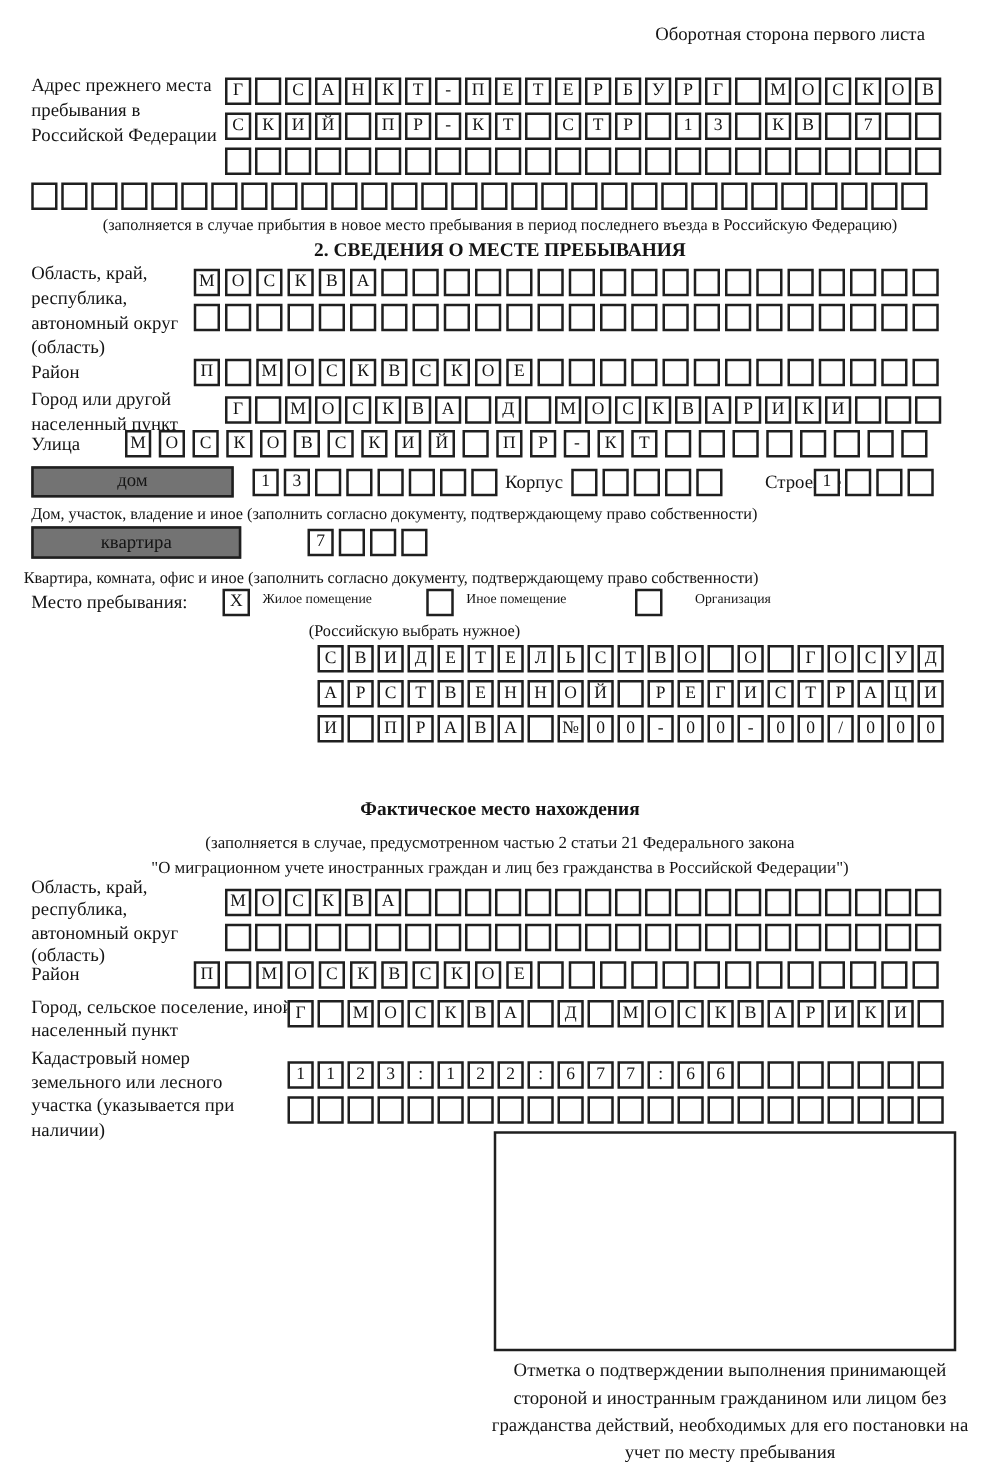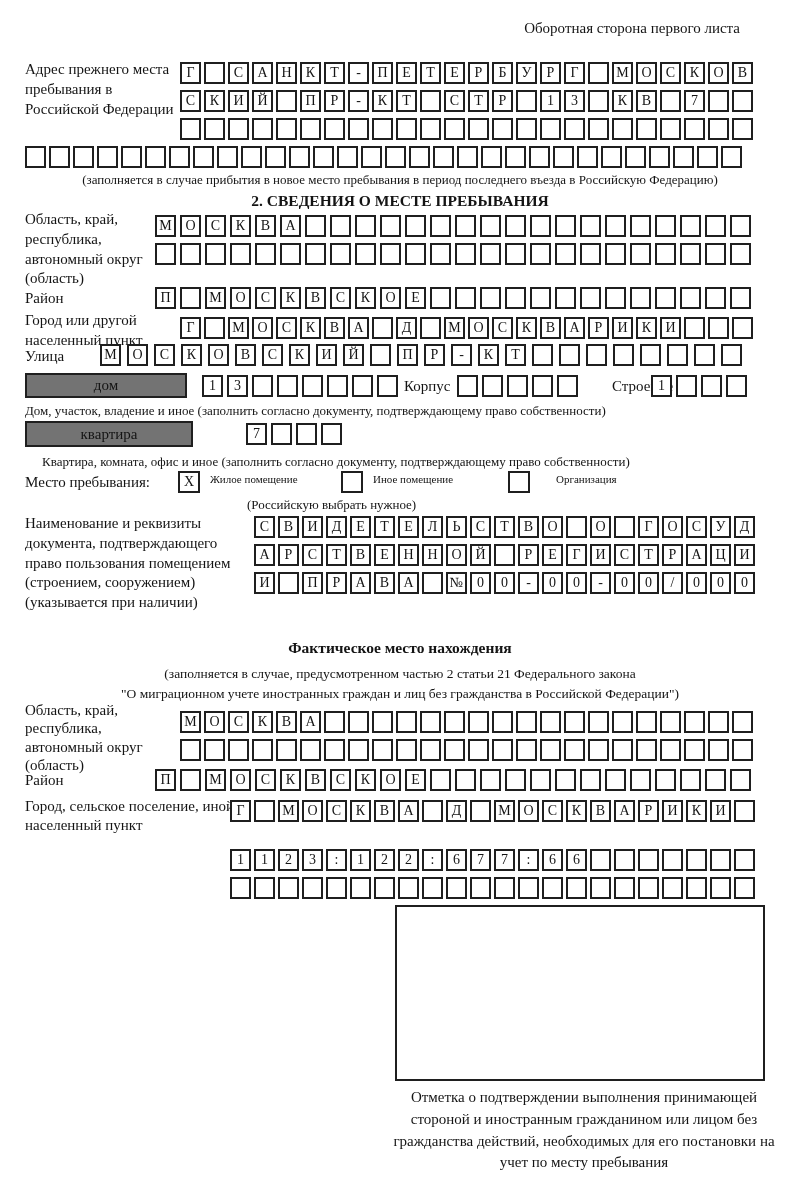--- a/index.html
+++ b/index.html
@@ -322,32 +322,31 @@
     </div>
   <div class="abs caption" style="left:25px;top:403px;">Дом, участок, владение и иное (заполнить согласно документу, подтверждающему право собственности)</div>
 
   <div class="widebox" style="left:25px;top:421px;width:168px;height:26px;">квартира</div>
   <div class="cells p25" style="left:246px;top:423px;">
       <span class="cell">7</span>
       <span class="cell"></span>
       <span class="cell"></span>
       <span class="cell"></span>
     </div>
-  <div class="abs caption" style="left:42px;top:454px;">Квартира, комната, офис и иное (заполнить согласно документу, подтверждающему право собственности)</div>
+  <div class="abs caption" style="left:19px;top:454px;">Квартира, комната, офис и иное (заполнить согласно документу, подтверждающему право собственности)</div>
 
   <div class="abs lbl" style="left:25px;top:473px;">Место пребывания:</div>
   <span class="chk" style="left:178px;top:471px;">X</span>
   <span class="opt" style="left:210px;top:473px;">Жилое помещение</span>
   <span class="chk" style="left:341px;top:471px;"></span>
   <span class="opt" style="left:373px;top:473px;">Иное помещение</span>
   <span class="chk" style="left:508px;top:471px;"></span>
   <span class="opt" style="left:556px;top:473px;">Организация</span>
   <div class="abs caption" style="left:247px;top:497px;">(Российскую выбрать нужное)</div>
 
-  <div class="abs lbl" style="left:25px;top:514px;width:228px;">Наименование и реквизиты документа, подтверждающего право пользования помещением (строением, сооружением) (указывается при наличии)</div>
   <div class="cells p24" style="left:254px;top:516px;">
       <span class="cell">С</span>
       <span class="cell">В</span>
       <span class="cell">И</span>
       <span class="cell">Д</span>
       <span class="cell">Е</span>
       <span class="cell">Т</span>
       <span class="cell">Е</span>
       <span class="cell">Л</span>
       <span class="cell">Ь</span>
@@ -516,20 +515,21 @@
       <span class="cell">К</span>
       <span class="cell">В</span>
       <span class="cell">А</span>
       <span class="cell">Р</span>
       <span class="cell">И</span>
       <span class="cell">К</span>
       <span class="cell">И</span>
       <span class="cell"></span>
     </div>
 
+  <div class="abs lbl" style="left:25px;top:838px;width:195px;line-height:1.28;">Кадастровый номер земельного или лесного участка (указывается при наличии)</div>
   <div class="cells p24" style="left:230px;top:849px;">
       <span class="cell">1</span>
       <span class="cell">1</span>
       <span class="cell">2</span>
       <span class="cell">3</span>
       <span class="cell">:</span>
       <span class="cell">1</span>
       <span class="cell">2</span>
       <span class="cell">2</span>
       <span class="cell">:</span>

